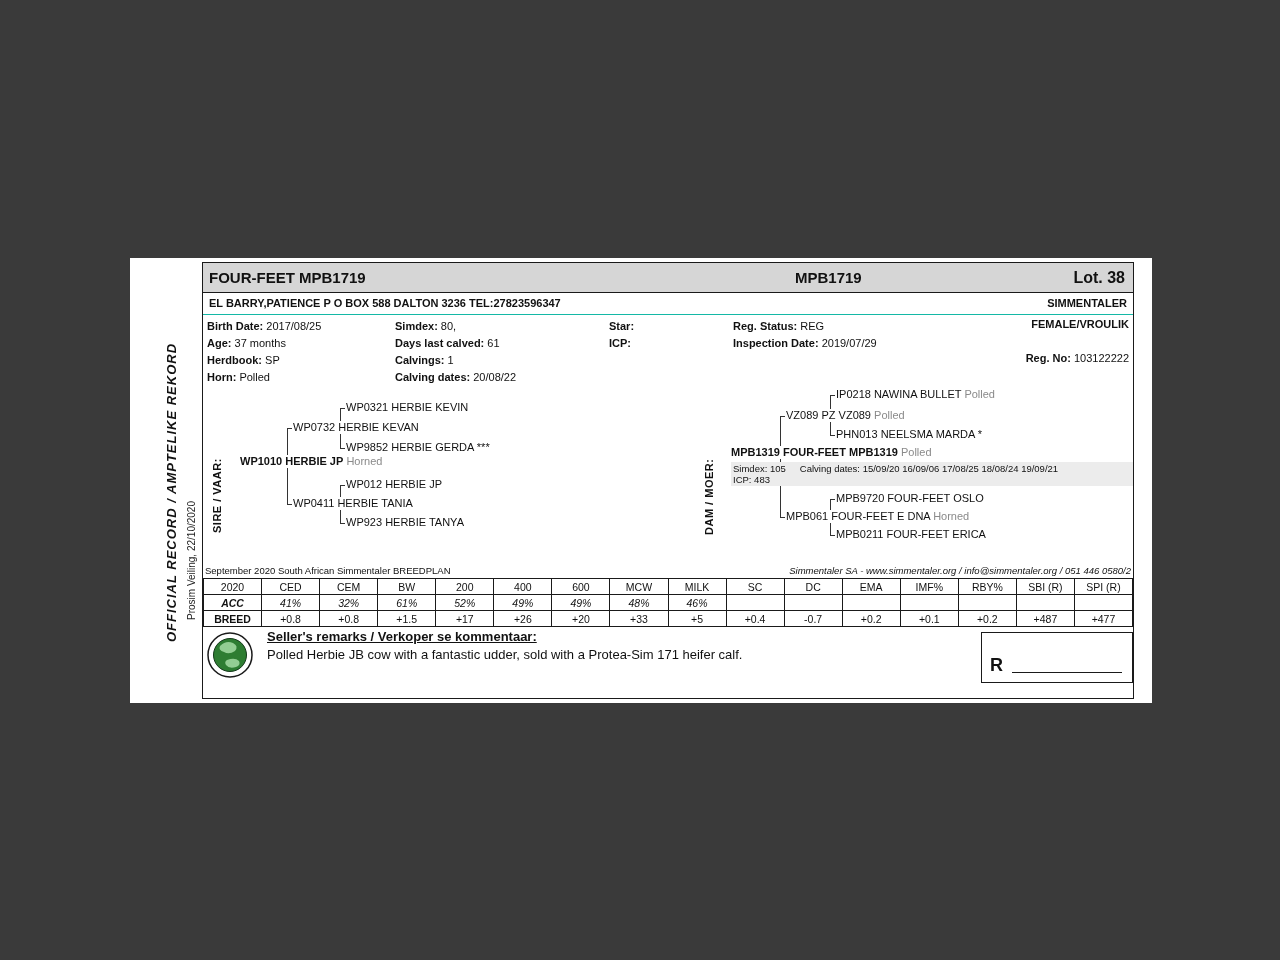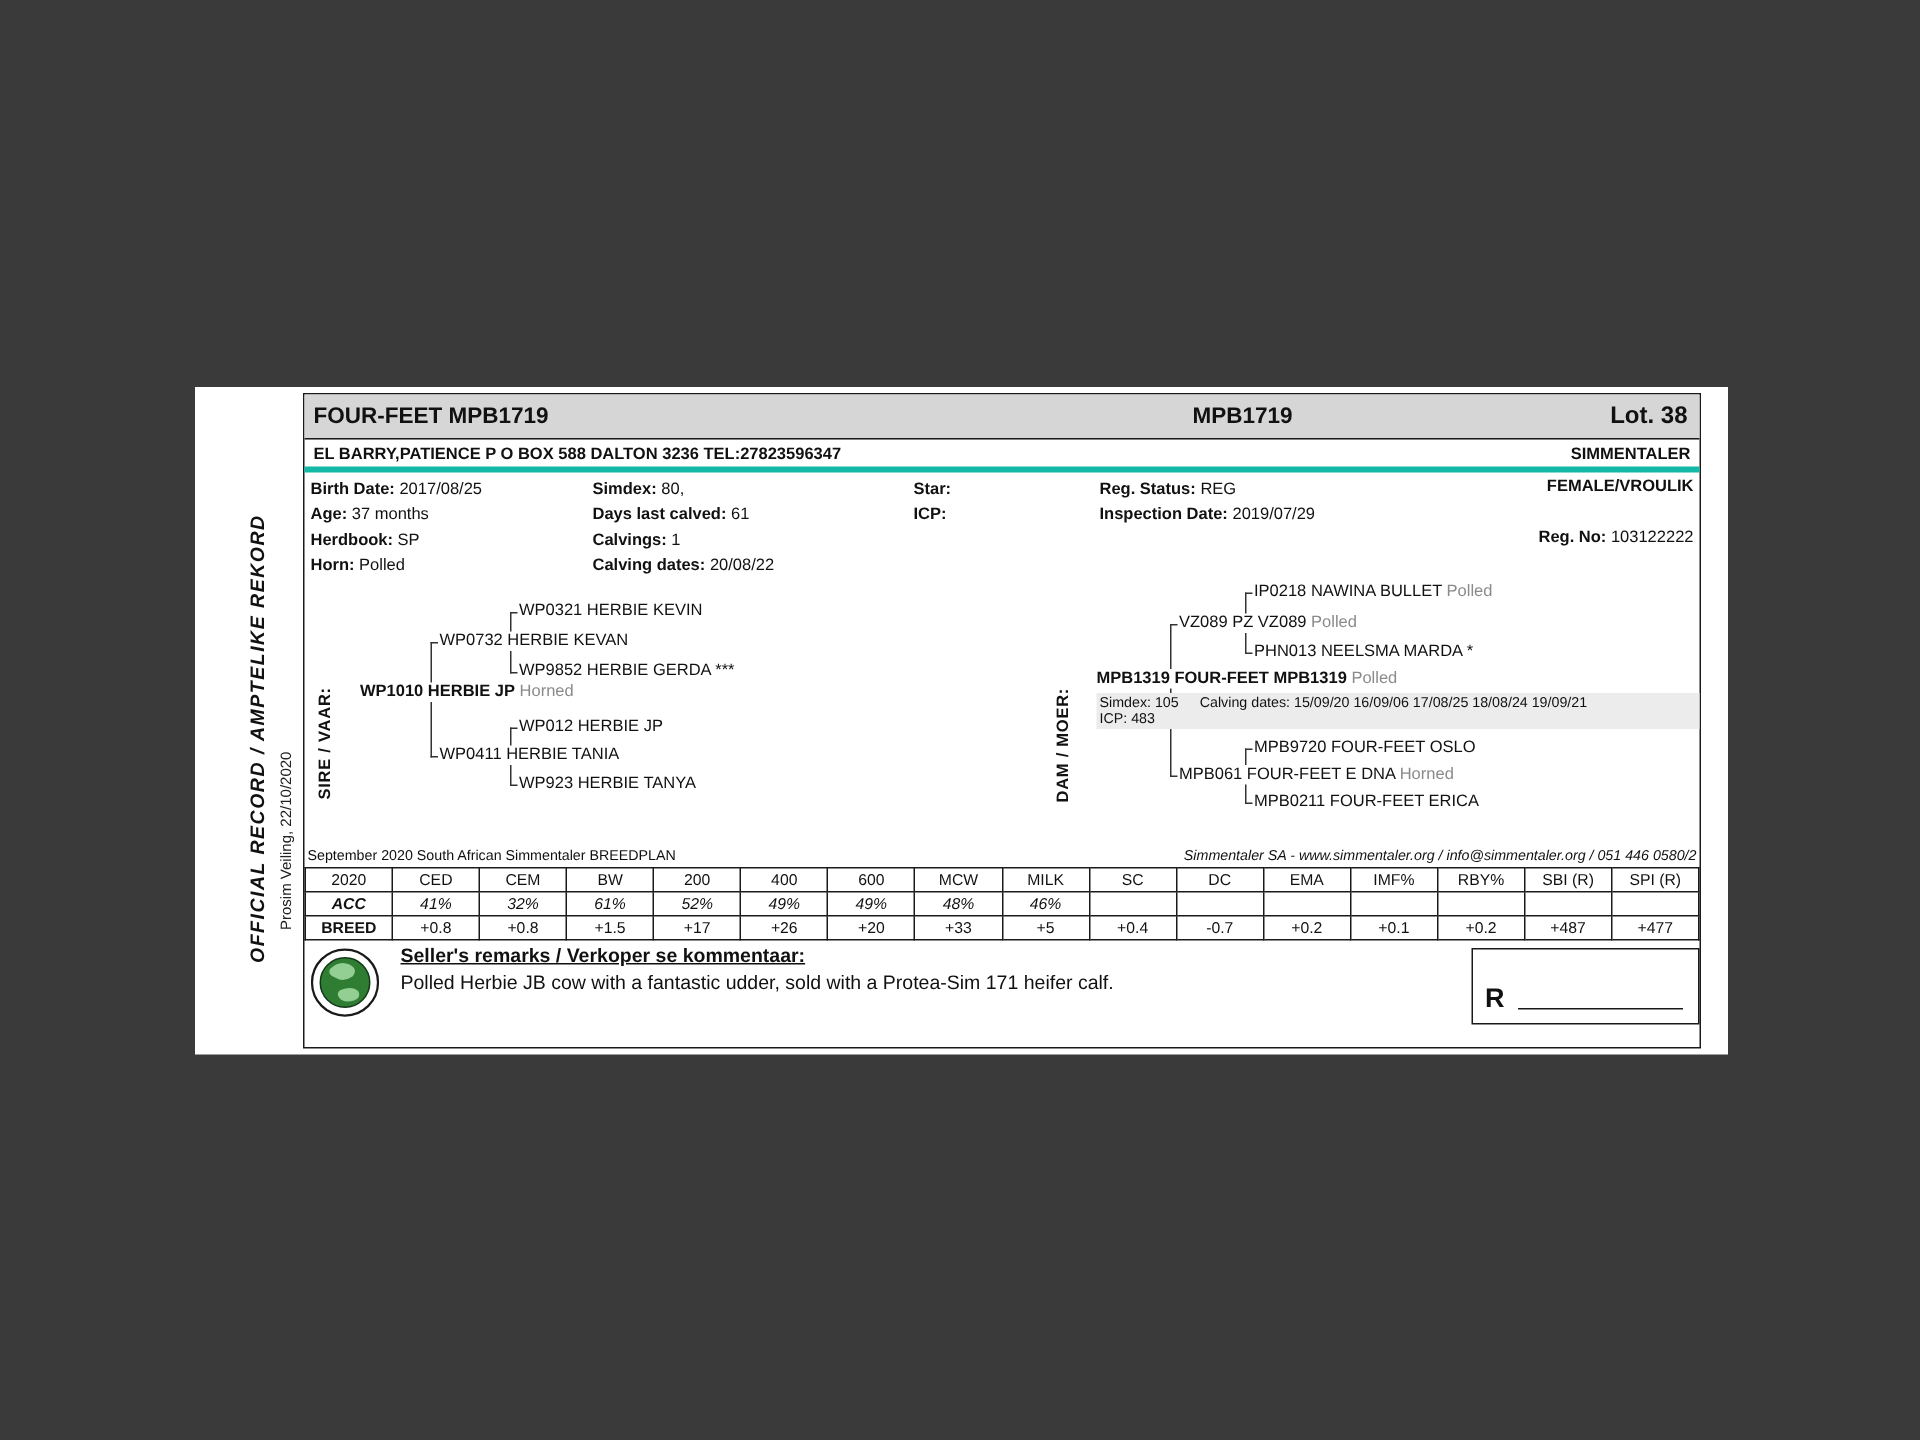--- a/index.html
+++ b/index.html
@@ -12,21 +12,21 @@
   .side-official{left:34px;top:72px;height:312px;font-size:13px;font-weight:bold;font-style:italic;letter-spacing:1px;}
   .side-event{left:56px;top:122px;height:240px;font-size:10px;color:#222;}
 
   .main{position:absolute;left:72px;top:4px;width:932px;height:437px;border:1px solid #1a1a1a;box-sizing:border-box;background:#fff;}
 
   .hdr{position:relative;height:30px;background:#d6d6d6;border-bottom:1px solid #1a1a1a;box-sizing:border-box;}
   .hdr-title{position:absolute;left:6px;top:0;line-height:29px;font-size:15px;font-weight:bold;}
   .hdr-id{position:absolute;left:592px;top:0;line-height:29px;font-size:15px;font-weight:bold;}
   .hdr-lot{position:absolute;right:8px;top:6px;font-size:16px;font-weight:bold;}
 
-  .owner{position:relative;height:22px;border-bottom:4px solid #14b8a6;box-sizing:border-box;font-size:11px;font-weight:bold;line-height:21px;}
+  .owner{position:relative;height:22px;border-bottom:1px solid #14b8a6;box-sizing:border-box;font-size:11px;font-weight:bold;line-height:21px;}
   .owner-left{position:absolute;left:6px;top:0;}
   .owner-right{position:absolute;right:6px;top:0;}
 
   .info{position:relative;height:70px;font-size:11px;}
   .icol{position:absolute;top:3px;}
   .irow{line-height:17px;white-space:nowrap;}
   .lbl{font-weight:bold;}
   .sex{position:absolute;right:4px;top:3px;font-weight:bold;font-size:11px;}
   .regno{position:absolute;right:4px;top:37px;font-size:11px;padding-left:20px;}
 

